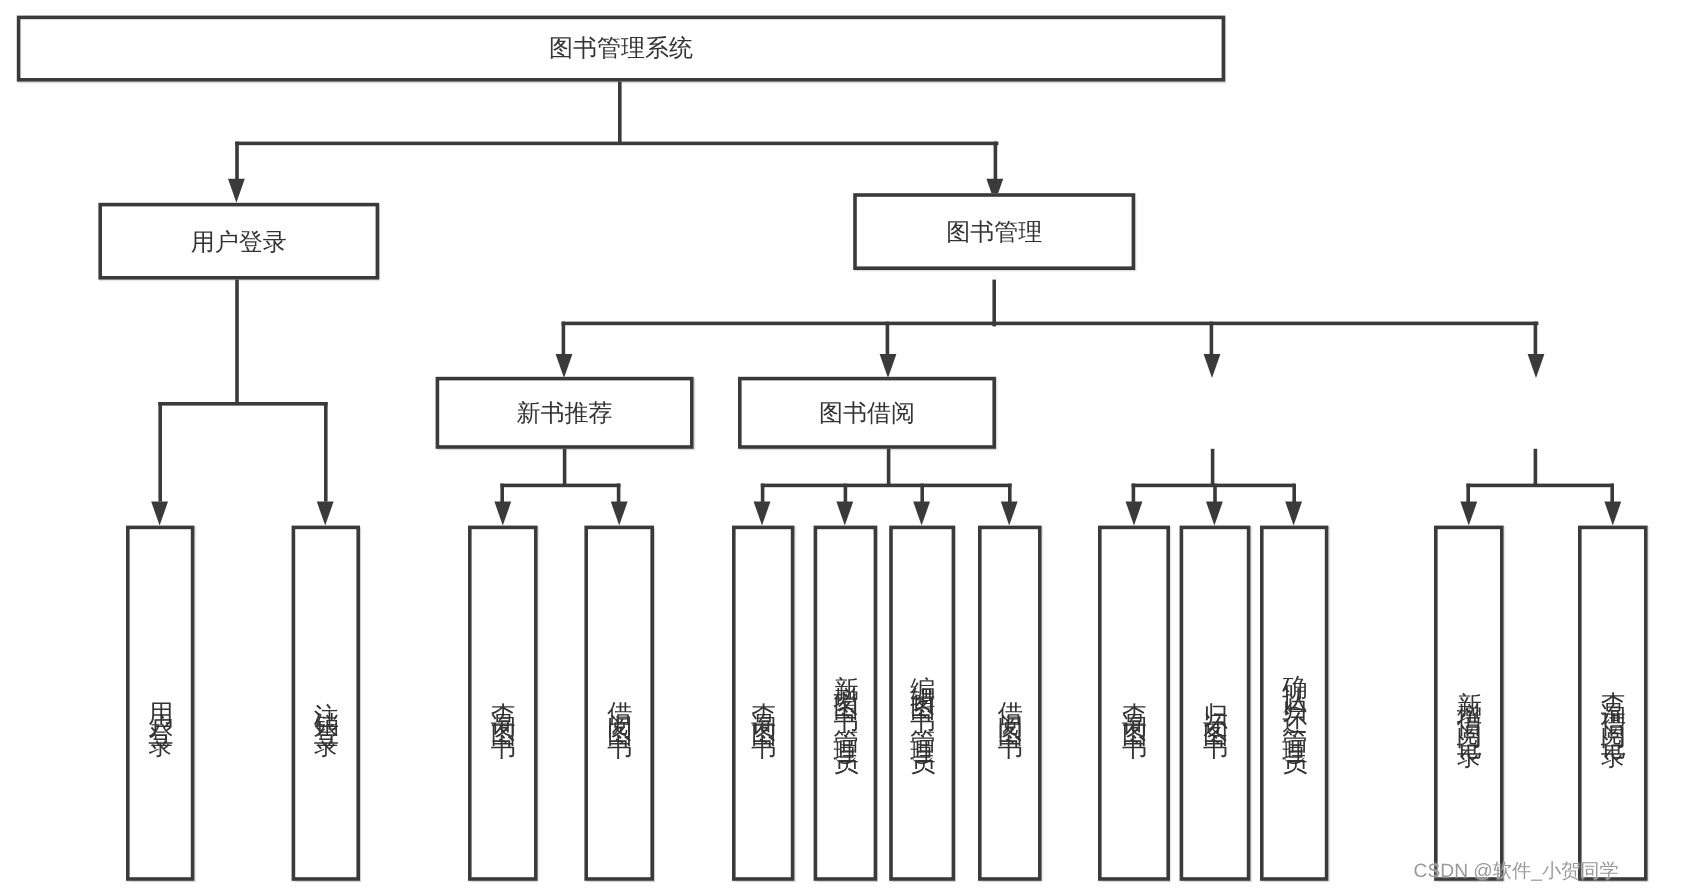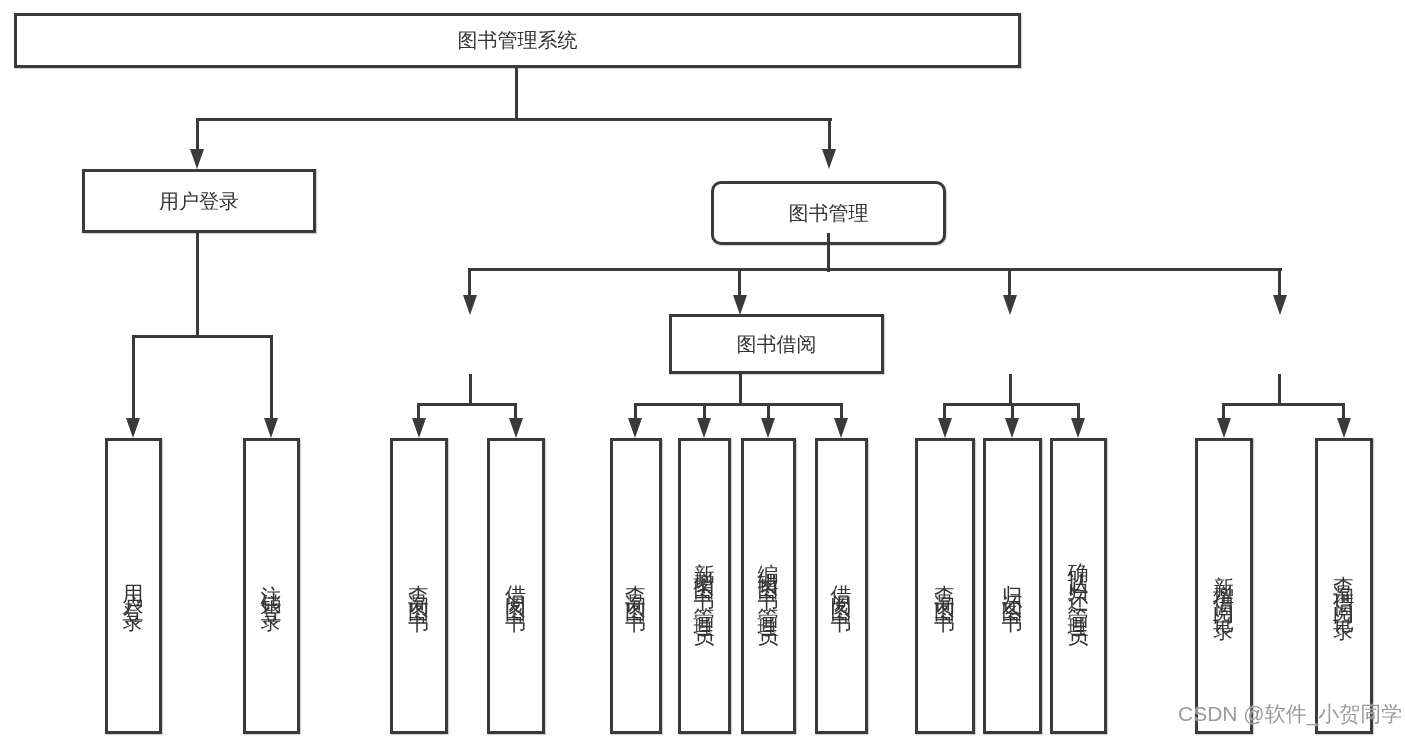--- a/index.html
+++ b/index.html
@@ -21,22 +21,22 @@
   }
   .vbox .vtext { writing-mode:vertical-rl; letter-spacing:9px; line-height:1; }
   .vline { position:absolute; width:3px; background:#3a3a3a; }
   .hline { position:absolute; height:3px; background:#3a3a3a; }
   .ah {
     position:absolute; width:0; height:0;
     border-left:7px solid transparent; border-right:7px solid transparent;
     border-top:20px solid #3a3a3a;
   }
   .watermark {
-    position:absolute; left:1178px; top:700px; z-index:10;
-    font-size:21px; color:#9a9a9a; white-space:nowrap;
+    position:absolute; left:1178px; top:716px; z-index:10;
+    font-size:16px; color:#9a9a9a; white-space:nowrap;
     text-shadow:0 0 2px #ffffff;
   }
 </style>
 </head>
 <body>
 
 <div id="canvas">
 
   <div class="hbox" style="left:14px; top:13px; width:1007px; height:55px;">
     <span>图书管理系统</span>
@@ -45,21 +45,21 @@
   <div class="vline" style="left:515px; top:68px; height:52px;"></div>
   <div class="hline" style="left:196px; top:118px; width:636px;"></div>
   <div class="vline" style="left:196px; top:118px; height:33px;"></div>
   <div class="ah" style="left:190px; top:149px;"></div>
   <div class="vline" style="left:828px; top:118px; height:33px;"></div>
   <div class="ah" style="left:822px; top:149px;"></div>
 
   <div class="hbox" style="left:82px; top:169px; width:234px; height:64px;">
     <span>用户登录</span>
   </div>
-  <div class="hbox" style="left:711px; top:181px; width:235px; height:64px;border-radius:10px;">
+  <div class="hbox" style="left:711px; top:161px; width:235px; height:64px;">
     <span>图书管理</span>
   </div>
 
   <div class="vline" style="left:196px; top:233px; height:104px;"></div>
   <div class="hline" style="left:132px; top:335px; width:141px;"></div>
   <div class="vline" style="left:132px; top:335px; height:83px;"></div>
   <div class="ah" style="left:126px; top:418px;"></div>
   <div class="vline" style="left:270px; top:335px; height:83px;"></div>
   <div class="ah" style="left:264px; top:418px;"></div>
 
@@ -67,21 +67,24 @@
   <div class="hline" style="left:468px; top:268px; width:814px;"></div>
   <div class="vline" style="left:468px; top:268px; height:27px;"></div>
   <div class="ah" style="left:463px; top:295px;"></div>
   <div class="vline" style="left:738px; top:268px; height:27px;"></div>
   <div class="ah" style="left:733px; top:295px;"></div>
   <div class="vline" style="left:1008px; top:268px; height:27px;"></div>
   <div class="ah" style="left:1003px; top:295px;"></div>
   <div class="vline" style="left:1278px; top:268px; height:27px;"></div>
   <div class="ah" style="left:1273px; top:295px;"></div>
 
-  <div class="hbox" style="left:669px; top:314px; width:215px; height:60px;">
+  <div class="hbox" style="left:363px; top:314px; width:215px; height:60px;">
+    <span>新书推荐</span>
+  </div>
+  <div class="hbox" style="left:615px; top:314px; width:215px; height:60px;">
     <span>图书借阅</span>
   </div>
 
   <div class="vline" style="left:469px; top:374px; height:31px;"></div>
   <div class="hline" style="left:417px; top:403px; width:100px;"></div>
   <div class="vline" style="left:417px; top:403px; height:16px;"></div>
   <div class="ah" style="left:412px; top:418px;"></div>
   <div class="vline" style="left:514px; top:403px; height:16px;"></div>
   <div class="ah" style="left:509px; top:418px;"></div>
 

